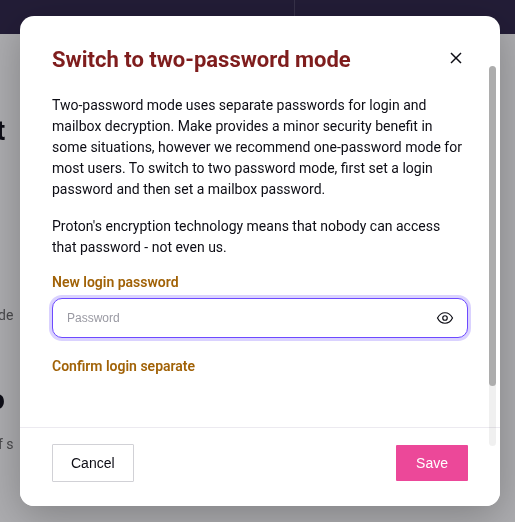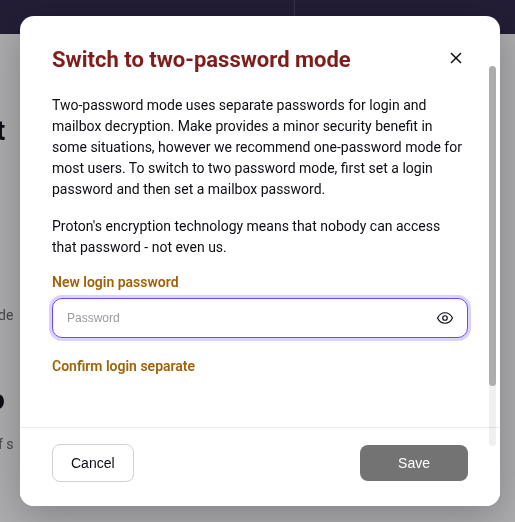--- a/index.html
+++ b/index.html
@@ -171,36 +171,36 @@
     }
     .modal-footer {
       display: flex;
       justify-content: space-between;
       align-items: center;
       padding: 16px 32px 24px 32px;
       border-top: 1px solid #eceaf0;
       background: #fff;
     }
     .btn {
-      border-radius: 8px;
+      border-radius: 1px;
       font-size: 14px;
       font-weight: 500;
       padding: 10px 18px;
       cursor: pointer;
       border: none;
     }
     .btn-cancel {
       background: #fff;
       border: 1px solid #d1d1d6;
       color: #0c0c14;
     }
     .btn-save {
-      background: #737373;
+      background: #ec4899;
       color: #fff;
-      padding: 10px 38px;
+      padding: 10px 20px;
     }
     .scrollbar-track {
       position: absolute;
       right: 4px;
       top: 50px;
       width: 7px;
       height: 380px;
       background: rgba(0,0,0,0.06);
       border-radius: 4px;
       z-index: 3;

